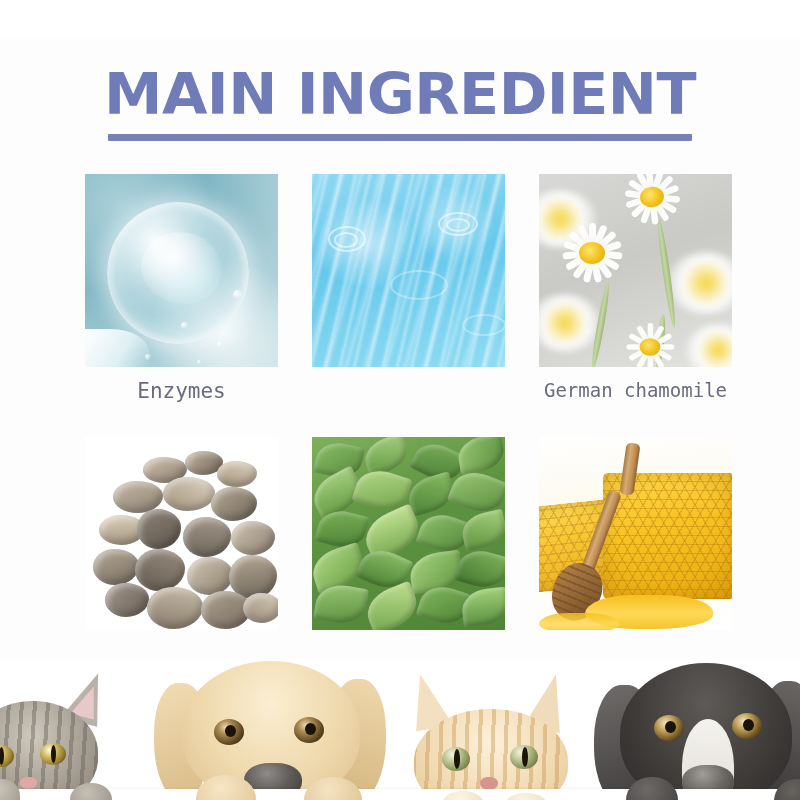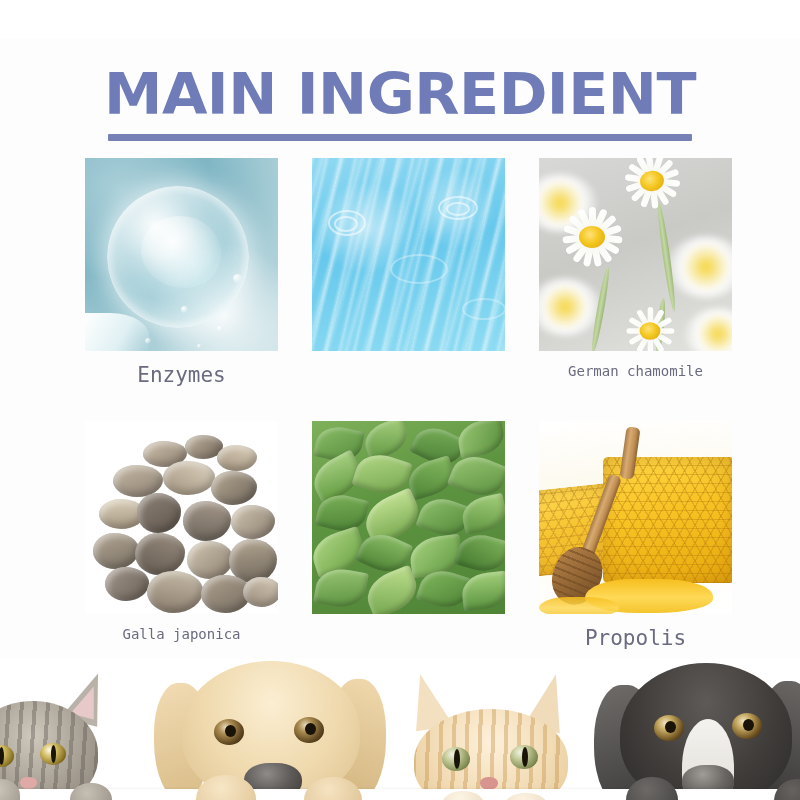--- a/index.html
+++ b/index.html
@@ -45,21 +45,21 @@
     width: 584px;
     height: 7px;
     background: #7781b5;
     margin: 9px auto 0 auto;
     border-radius: 1px;
   }
 
   
   .grid {
     position: absolute;
-    top: 119px;
+    top: 135px;
     left: 85px;
     width: 632px;
     display: grid;
     grid-template-columns: repeat(3, 193px);
     column-gap: 26px;
     row-gap: 8px;
     gap: 34px;
   }
   .cell {
     width: 193px;
@@ -73,21 +73,21 @@
   }
   .cap {
     font-family: "DejaVu Sans Mono", monospace;
     font-size: 21px;
     color: #6a6a80;
     text-align: center;
     padding-top: 12px;
     letter-spacing: 0px;
     white-space: nowrap;
   }
-  .cap.wide { font-size: 14px; }
+  .cap.wide { font-size: 19px; }
 
   
   .enz {
     background:
       radial-gradient(circle at 72% 82%, rgba(255,255,255,0.85) 0%, rgba(255,255,255,0) 35%),
       radial-gradient(circle at 18% 16%, #a9cfd8 0%, #7fb6c4 40%, #cfe4e8 100%),
       linear-gradient(150deg, #6fa9bb 0%, #bcdde3 55%, #eaf5f6 100%);
   }
   .enz::before {
     content: "";
@@ -374,21 +374,20 @@
         <div class="nut" style="left:146px;top:84px;width:44px;height:34px;background:linear-gradient(135deg,#cfc3af,#8d8173);"></div>
         <div class="nut" style="left:8px;top:112px;width:46px;height:36px;background:linear-gradient(160deg,#b6a996,#756c60);"></div>
         <div class="nut" style="left:50px;top:112px;width:50px;height:42px;background:linear-gradient(200deg,#9a8d7f,#62594f);"></div>
         <div class="nut" style="left:102px;top:120px;width:46px;height:38px;background:linear-gradient(140deg,#d2c6b2,#8b7f70);"></div>
         <div class="nut" style="left:144px;top:118px;width:48px;height:44px;background:linear-gradient(170deg,#b4a792,#6e655a);"></div>
         <div class="nut" style="left:20px;top:146px;width:44px;height:34px;background:linear-gradient(130deg,#a2958a,#6a6157);"></div>
         <div class="nut" style="left:62px;top:150px;width:56px;height:42px;background:linear-gradient(190deg,#c9bda9,#86796a);"></div>
         <div class="nut" style="left:116px;top:154px;width:50px;height:38px;background:linear-gradient(150deg,#b0a390,#756b5f);"></div>
         <div class="nut" style="left:158px;top:156px;width:38px;height:30px;background:linear-gradient(210deg,#d6cab6,#97897a);"></div>
       </div>
-      <div class="cap wide">Galla japonica</div>
     </div>
 
     <div class="cell">
       <div class="thumb mint">
         <div class="leaf" style="left:4px;top:6px;width:46px;height:34px;background:linear-gradient(140deg,#8dc069,#54893a);transform:rotate(12deg);"></div>
         <div class="leaf" style="left:52px;top:2px;width:44px;height:32px;background:linear-gradient(200deg,#a7d07e,#5f9641);transform:rotate(-20deg);"></div>
         <div class="leaf" style="left:102px;top:8px;width:48px;height:34px;background:linear-gradient(160deg,#7cb25c,#477a32);transform:rotate(26deg);"></div>
         <div class="leaf" style="left:146px;top:0px;width:46px;height:34px;background:linear-gradient(120deg,#9bc974,#568c3b);transform:rotate(-10deg);"></div>
         <div class="leaf" style="left:0px;top:38px;width:50px;height:36px;background:linear-gradient(190deg,#a9d284,#61993f);transform:rotate(-28deg);"></div>
         <div class="leaf" style="left:44px;top:34px;width:52px;height:38px;background:linear-gradient(150deg,#b9dc8c,#6ea248);transform:rotate(18deg);"></div>
@@ -412,21 +411,20 @@
     <div class="cell">
       <div class="thumb prop">
         <div class="comb" style="left:-14px;top:66px;width:88px;height:86px;border-radius:4px;transform:skewY(-6deg);opacity:.92;"></div>
         <div class="comb" style="left:64px;top:36px;width:132px;height:126px;border-radius:5px;"></div>
         <div class="dipper-handle" style="left:84px;top:6px;width:14px;height:52px;transform:rotate(8deg);"></div>
         <div class="dipper-handle" style="left:56px;top:52px;width:13px;height:84px;transform:rotate(20deg);"></div>
         <div class="dipper-head" style="left:14px;top:126px;width:48px;height:58px;transform:rotate(22deg);"></div>
         <div class="honeypool" style="left:46px;top:158px;width:128px;height:34px;"></div>
         <div class="honeypool" style="left:0px;top:176px;width:80px;height:20px;opacity:.85;"></div>
       </div>
-      <div class="cap">Propolis</div>
     </div>
   </div>
 
   <div class="pets">
 
     <div class="pet-fig" style="left:-22px;top:8px;width:180px;height:140px;">
       <div class="ear" style="left:88px;top:4px;width:0;height:0;border-left:26px solid transparent;border-right:12px solid transparent;border-bottom:52px solid #b9b2a9;transform:rotate(14deg);"></div>
       <div class="ear" style="left:96px;top:18px;width:0;height:0;border-left:16px solid transparent;border-right:8px solid transparent;border-bottom:32px solid #e7c9c9;transform:rotate(14deg);"></div>
       <div class="ear" style="left:-16px;top:14px;width:0;height:0;border-left:14px solid transparent;border-right:24px solid transparent;border-bottom:46px solid #a9a299;transform:rotate(-10deg);"></div>
       <div class="head" style="left:-10px;top:34px;width:130px;height:104px;background:

